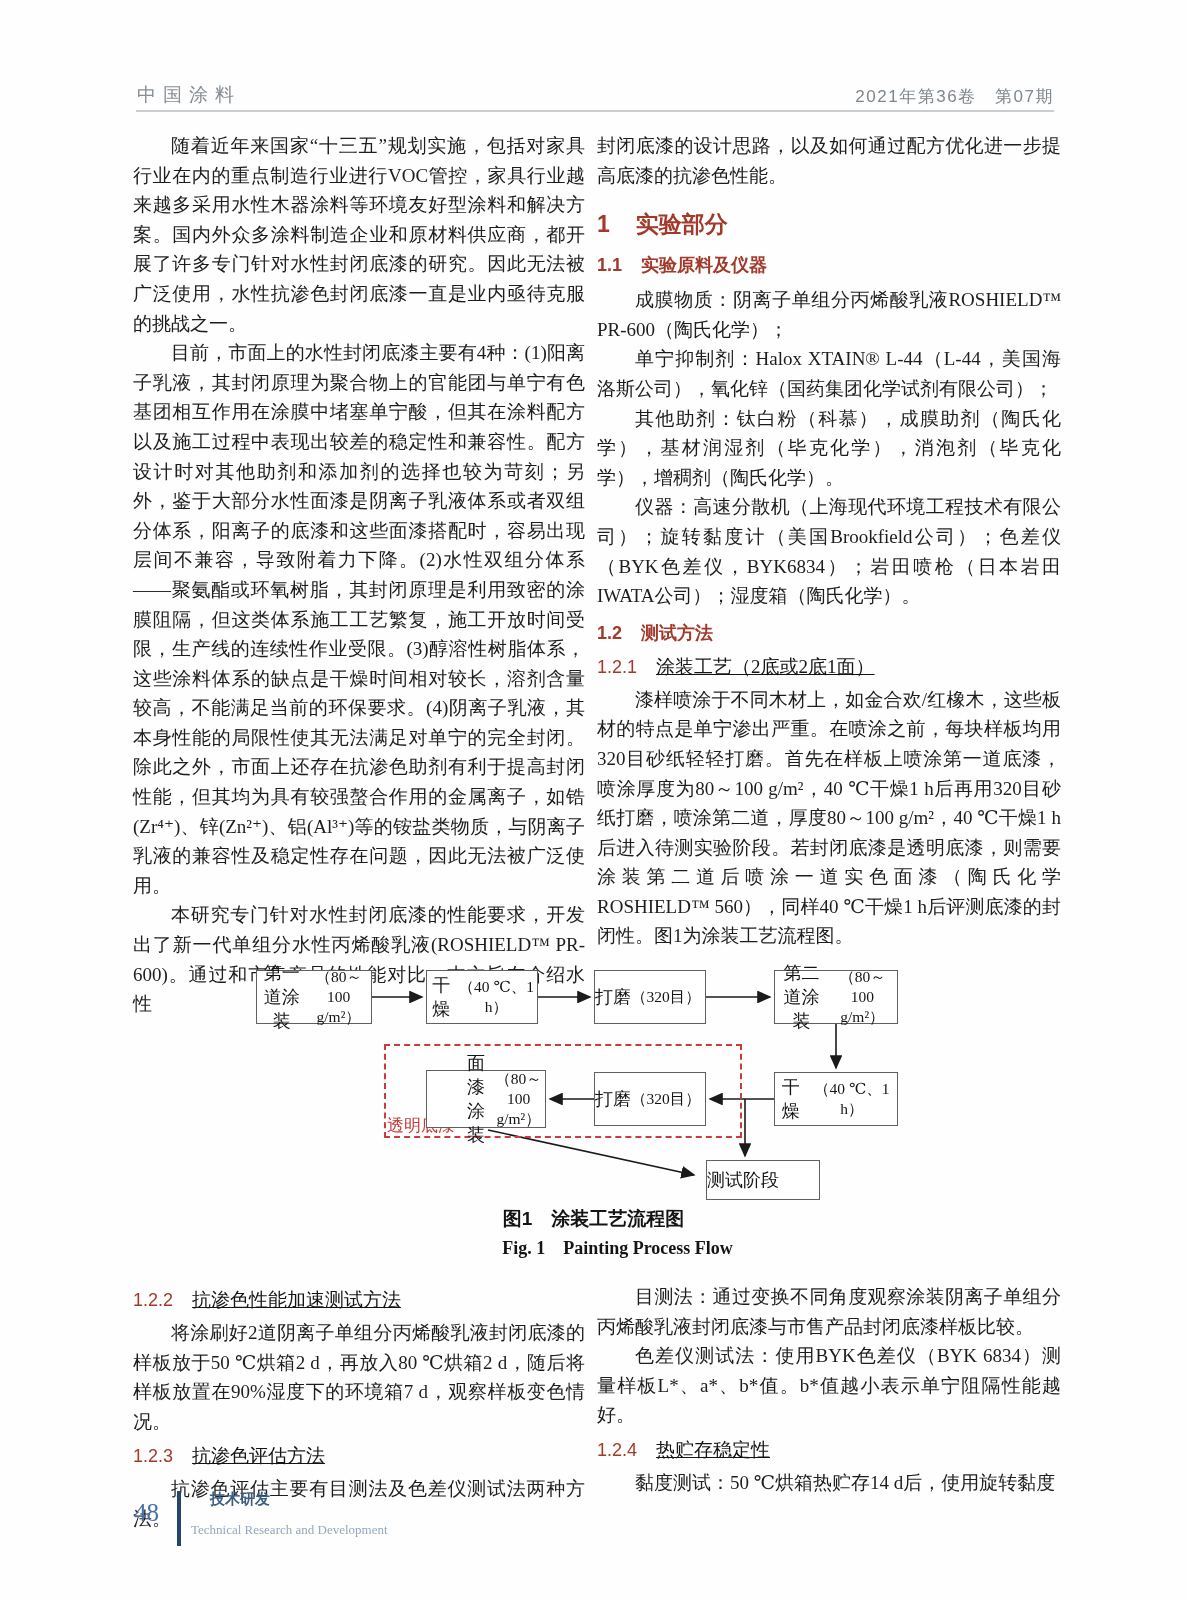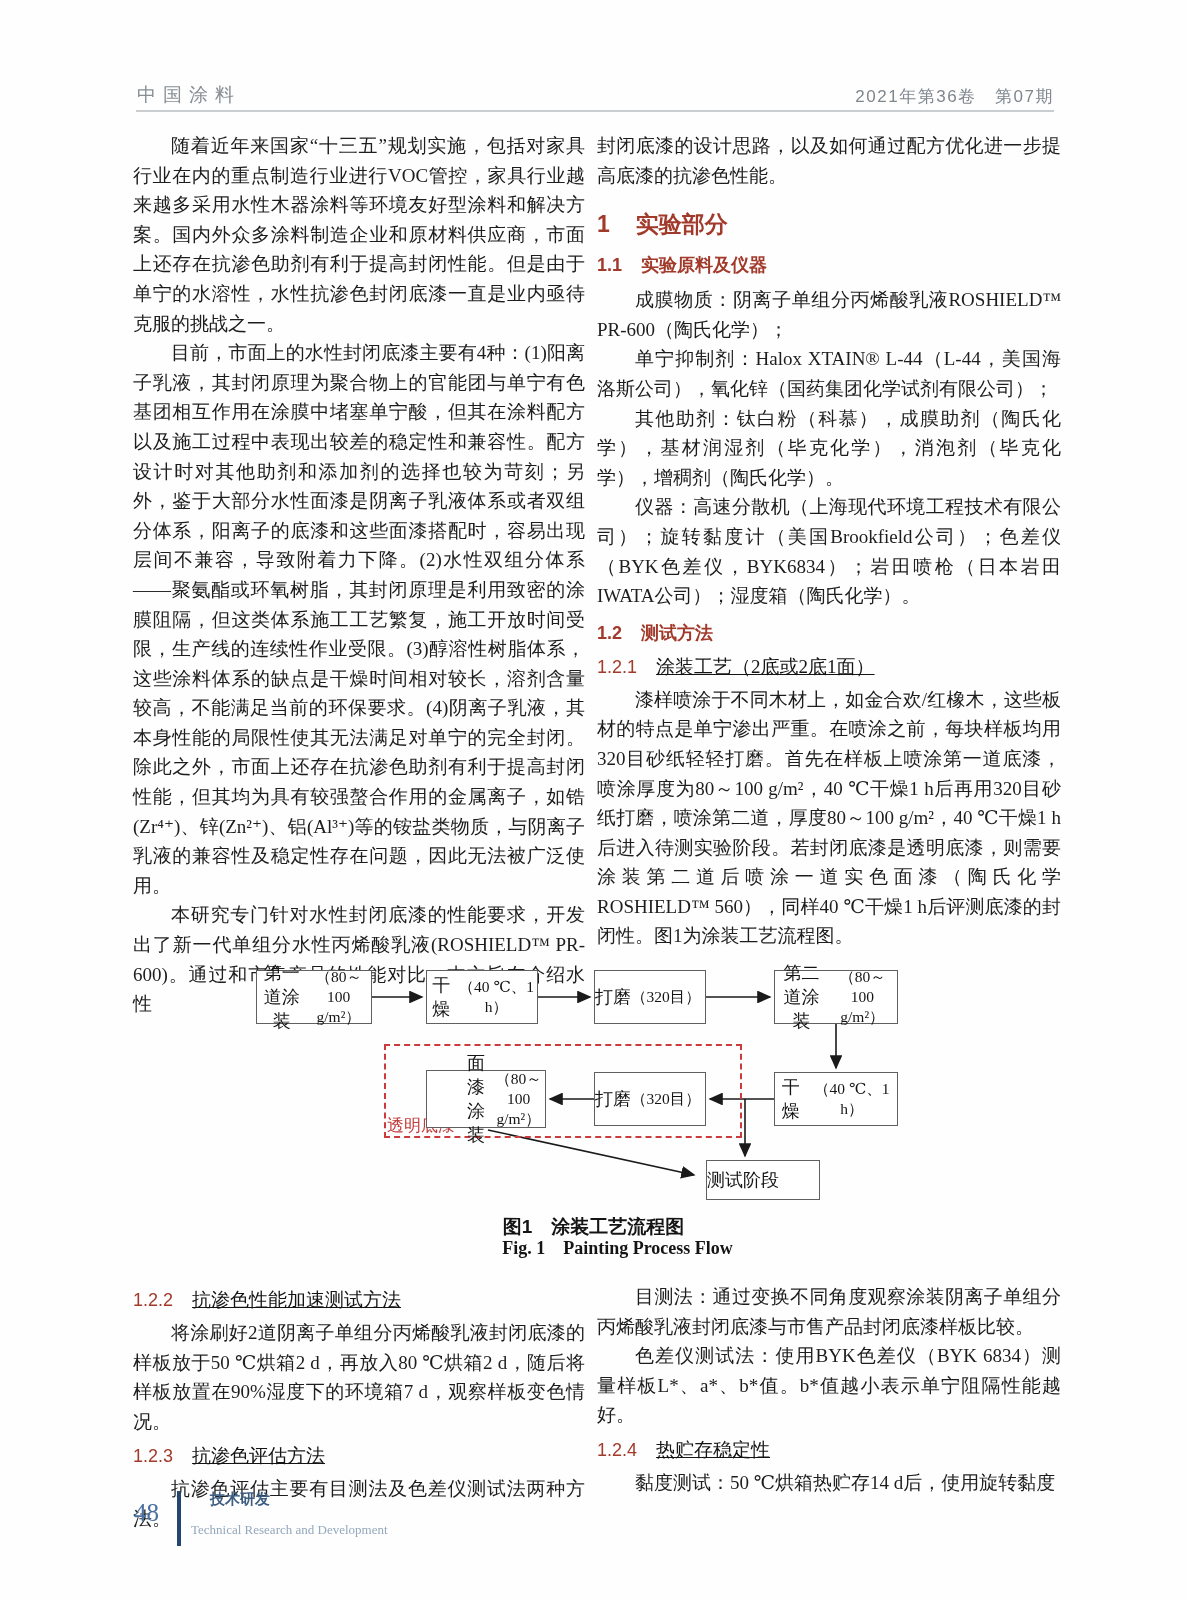--- a/index.html
+++ b/index.html
@@ -46,42 +46,42 @@
   .b4 { left:534px; top:14px;  width:124px; height:54px; }
   .b5 { left:534px; top:116px; width:124px; height:54px; }
   .b6 { left:354px; top:116px; width:112px; height:54px; }
   .b7 { left:186px; top:114px; width:120px; height:58px;padding-left:33px; }
   .b8 { left:466px; top:204px; width:114px; height:40px; }
   .dashed-zone { position:absolute; left:144px; top:88px; width:358px; height:94px;
                  border:2px dashed #cc3b3b; box-sizing:border-box; }
   .clear-label { position:absolute; left:147px; top:158px; color:#c23a3a; font-size:17px; }
 
   .fig-caption-cn { position:absolute; left:0; top:1206px; width:1187px; text-align:center;
-                    font-family:"Liberation Sans","DejaVu Sans",sans-serif; font-weight:bold; font-size:19px; color:#141414;margin-top:8px; }
+                    font-family:"Liberation Sans","DejaVu Sans",sans-serif; font-weight:bold; font-size:19px; color:#141414; }
   .fig-caption-en { position:absolute; left:0; top:1236px; width:1187px; text-align:center;
                     font-family:"Liberation Serif","DejaVu Serif",serif; font-weight:bold; font-size:18px; color:#141414;padding-left:24px; }
 
   
   .footer-page { position:absolute; left:134px; top:1499px; font-size:25px; color:#4a70a0; }
   .footer-bar  { position:absolute; left:177px; top:1491px; width:4px; height:55px; background:#24466e; }
   .footer-cn   { position:absolute; left:191px; top:1490px; font-family:"Liberation Sans","DejaVu Sans",sans-serif;
                  font-weight:bold; font-size:15px; color:#3c5c80;margin-left:19px; }
   .footer-en   { position:absolute; left:191px; top:1522px; font-size:13px; color:#94a8bd; }
 </style>
 </head>
 <body>
 
 <div class="page">
 
   <div class="header-journal">中国涂料</div>
   <div class="header-issue">2021年第36卷　第07期</div>
   <div class="header-rule"></div>
 
   <div class="col col-left">
-    <p class="para">随着近年来国家“十三五”规划实施，包括对家具行业在内的重点制造行业进行VOC管控，家具行业越来越多采用水性木器涂料等环境友好型涂料和解决方案。国内外众多涂料制造企业和原材料供应商，市面上还存在抗渗色助剂有利于提高封闭性能。但是由于单宁的水溶性，水性抗渗色封闭底漆一直是业内亟待克服的挑战之一。</p>
+    <p class="para">随着近年来国家“十三五”规划实施，包括对家具行业在内的重点制造行业进行VOC管控，家具行业越来越多采用水性木器涂料等环境友好型涂料和解决方案。国内外众多涂料制造企业和原材料供应商，都开展了许多专门针对水性封闭底漆的研究。因此无法被广泛使用，水性抗渗色封闭底漆一直是业内亟待克服的挑战之一。</p>
     <p class="para">目前，市面上的水性封闭底漆主要有4种：(1)阳离子乳液，其封闭原理为聚合物上的官能团与单宁有色基团相互作用在涂膜中堵塞单宁酸，但其在涂料配方以及施工过程中表现出较差的稳定性和兼容性。配方设计时对其他助剂和添加剂的选择也较为苛刻；另外，鉴于大部分水性面漆是阴离子乳液体系或者双组分体系，阳离子的底漆和这些面漆搭配时，容易出现层间不兼容，导致附着力下降。(2)水性双组分体系——聚氨酯或环氧树脂，其封闭原理是利用致密的涂膜阻隔，但这类体系施工工艺繁复，施工开放时间受限，生产线的连续性作业受限。(3)醇溶性树脂体系，这些涂料体系的缺点是干燥时间相对较长，溶剂含量较高，不能满足当前的环保要求。(4)阴离子乳液，其本身性能的局限性使其无法满足对单宁的完全封闭。除此之外，市面上还存在抗渗色助剂有利于提高封闭性能，但其均为具有较强螯合作用的金属离子，如锆(Zr⁴⁺)、锌(Zn²⁺)、铝(Al³⁺)等的铵盐类物质，与阴离子乳液的兼容性及稳定性存在问题，因此无法被广泛使用。</p>
     <p class="para">本研究专门针对水性封闭底漆的性能要求，开发出了新一代单组分水性丙烯酸乳液(ROSHIELD™ PR-600)。通过和市售产品的性能对比，本文旨在介绍水性</p>
   </div>
 
   <div class="col col-right">
     <p class="para cont">封闭底漆的设计思路，以及如何通过配方优化进一步提高底漆的抗渗色性能。</p>
     <p class="h1"><span class="num">1</span><span>实验部分</span></p>
     <p class="h2"><span class="num">1.1</span><span>实验原料及仪器</span></p>
     <p class="para">成膜物质：阴离子单组分丙烯酸乳液ROSHIELD™ PR-600（陶氏化学）；</p>
     <p class="para">单宁抑制剂：Halox XTAIN® L-44（L-44，美国海洛斯公司），氧化锌（国药集团化学试剂有限公司）；</p>

